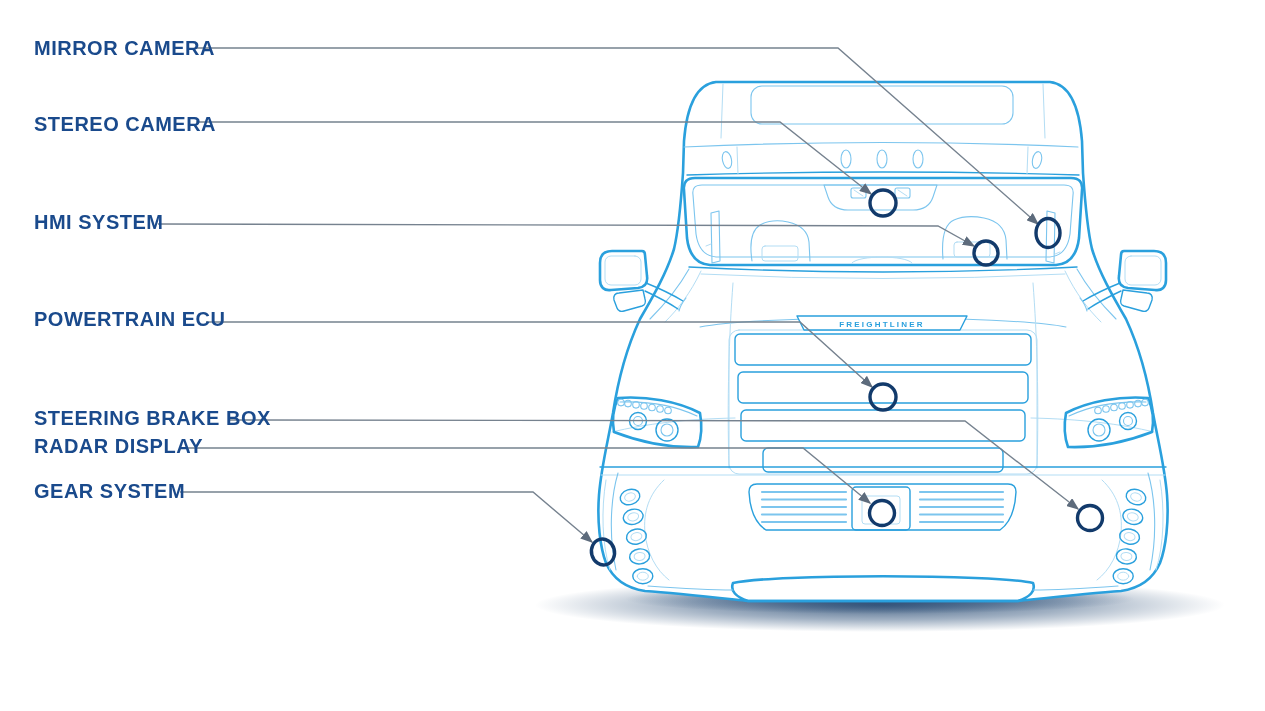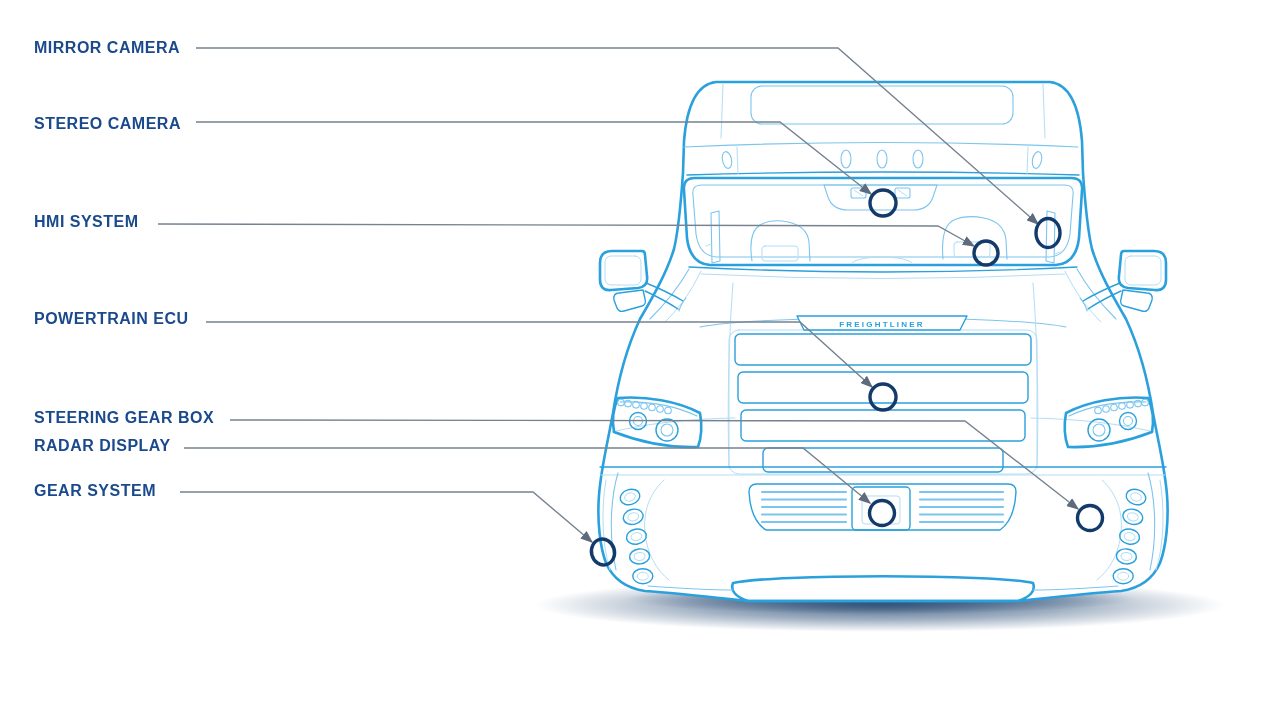--- a/index.html
+++ b/index.html
@@ -18,21 +18,21 @@
     background:var(--background);
     overflow:hidden;
     font-family:"Liberation Sans", sans-serif;
   }
   .art{position:absolute;left:0;top:0;}
   .callout-label{
     position:absolute;
     left:34px;
     height:16px;line-height:16px;
     color:var(--label-navy);
-    font-size:16px;font-weight:bold;
+    font-size:20px;font-weight:bold;
     letter-spacing:.5px;
     white-space:nowrap;
     user-select:none;
   }
   
   .s1{stroke:var(--line-blue);stroke-width:2.6;fill:none}
   .s2{stroke:var(--line-blue);stroke-width:1.4;fill:none}
   .s3{stroke:var(--line-blue-light);stroke-width:1.1;fill:none}
   .s4{stroke:var(--line-blue-faint);stroke-width:1;fill:none}
   .slat{stroke:var(--line-blue-light);stroke-width:2.2;stroke-linecap:round;fill:none}
@@ -239,16 +239,16 @@
       <circle class="ring" cx="882" cy="513" r="12.5"></circle>
       <circle class="ring" cx="1090" cy="518" r="12.5"></circle>
       <ellipse class="ring" cx="603" cy="552" rx="11.5" ry="13" transform="rotate(-15 603 552)"></ellipse>
     </g>
   </svg>
 
   <div class="callout-label" style="top:40px">MIRROR CAMERA</div>
   <div class="callout-label" style="top:116px">STEREO CAMERA</div>
   <div class="callout-label" style="top:214px">HMI SYSTEM</div>
   <div class="callout-label" style="top:311px">POWERTRAIN ECU</div>
-  <div class="callout-label" style="top:410px">STEERING GEAR BOX</div>
+  <div class="callout-label" style="top:410px">STEERING BRAKE BOX</div>
   <div class="callout-label" style="top:438px">RADAR DISPLAY</div>
   <div class="callout-label" style="top:483px">GEAR SYSTEM</div>
 </div>
 
 </body></html>

